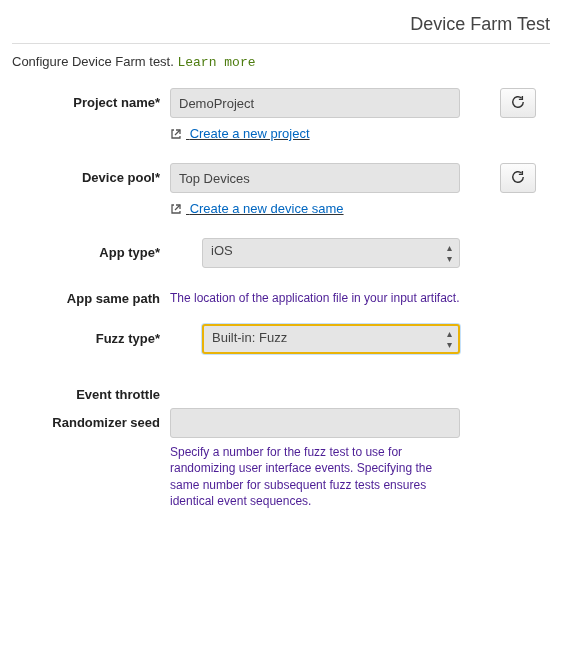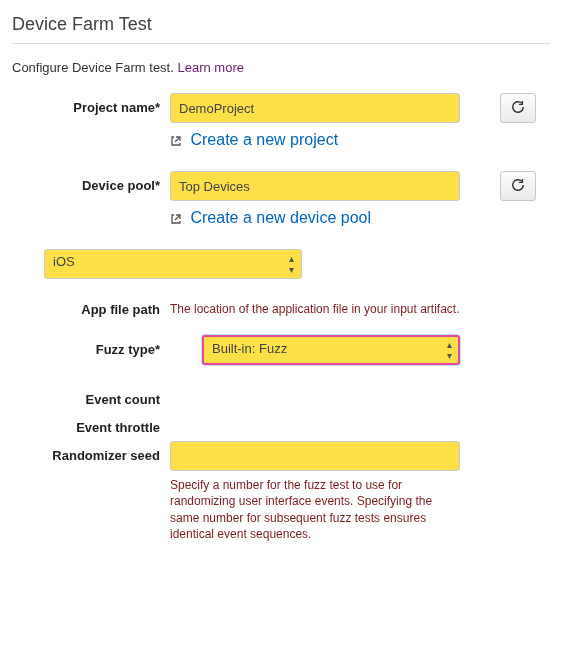--- a/index.html
+++ b/index.html
@@ -10,28 +10,29 @@
       padding: 8px 12px;
       width: 562px;
       background: #fff;
     }
     .page-title {
       font-size: 18px;
       font-weight: 400;
       color: #444;
       padding: 6px 0 8px 0;
       border-bottom: 1px solid #ddd;
-      margin-bottom: 16px;
+      margin-bottom: 10px;
+      text-align: right;
     }
     .intro {
       font-size: 13px;
       color: #333;
       margin-bottom: 18px;
     }
-    .intro a { color: #701a75; text-decoration: none; }
+    .intro a { color: #4d7c0f; text-decoration: none; font-family: Liberation Mono, monospace; }
     .row {
       display: flex;
       align-items: flex-start;
       margin-bottom: 6px;
     }
     .label-col {
       width: 158px;
       flex: none;
       text-align: right;
       padding-right: 10px;
@@ -48,21 +49,21 @@
       padding-left: 40px;
       flex: none;
     }
     .field-input, .field-select {
       width: 100%;
       height: 30px;
       padding: 4px 8px;
       font-size: 13px;
       border: 1px solid #ccc;
       border-radius: 3px;
-      background: #fde047;
+      background: #e5e5e5;
       color: #444;
     }
     .field-input::placeholder { color: #777; }
     .select-wrap {
       position: relative;
       width: 100%;
       padding-left: 32px;
     }
     .select-wrap .field-select {
       appearance: none;
@@ -76,37 +77,38 @@
       transform: translateY(-50%);
       pointer-events: none;
       color: #555;
       font-size: 10px;
       line-height: 1;
       display: flex;
       flex-direction: column;
       gap: 1px;
     }
     .select-wrap.focused .field-select {
-      border: 2px solid #ec4899;
+      border: 2px solid #eab308;
       box-shadow: 0 0 0 1px rgba(111,179,242,.4);
     }
     .sublink {
       margin: 8px 0 14px 0;
-      font-size: 16px;
+      font-size: 13px;
+      text-decoration: underline;
     }
     .sublink a { color: #0066c0; text-decoration: none; }
     .ext-icon {
       display: inline-block;
       vertical-align: -2px;
       margin-right: 4px;
       color: #555;
     }
     .helptext {
       font-size: 12px;
-      color: #7f1d1d;
+      color: #4c1d95;
       line-height: 1.35;
       margin: 6px 0 12px 0;
     }
     .refresh-btn {
       width: 36px;
       height: 30px;
       border: 1px solid #c9c9c9;
       border-radius: 3px;
       background: linear-gradient(#fcfcfc,#eaeaea);
       display: flex;
@@ -159,71 +161,71 @@
   <div class="field-col">
     <input type="text" class="field-input" value="Top Devices" style="">
     <div class="sublink">
       <span class="ext-icon">
         <svg width="12" height="12" viewBox="0 0 12 12" fill="none" stroke="currentColor" stroke-width="1.3">
             <path d="M4 2H2v8h8V8"></path>
             <path d="M6 2h4v4"></path>
             <path d="M10 2L5 7"></path>
           </svg>
       </span>
-      <a href="#">Create a new device pool</a>
+      <a href="#">Create a new device same</a>
     </div>
   </div>
   <div class="extra-col">
     <button class="refresh-btn">
       <span>
         <svg viewBox="0 0 16 16" fill="none" stroke="currentColor" stroke-width="1.6">
             <path d="M14 8a6 6 0 1 1-2-4.5"></path>
             <path d="M13 1v4h-4"></path>
           </svg>
       </span>
     </button>
   </div>
 </div>
 
 <div class="row">
+  <div class="label-col bold">App type*</div>
   <div class="field-col">
     <div class="select-wrap">
       <div class="field-select">iOS</div>
       <div class="select-caret">
           <span>▴</span>
           <span>▾</span>
         </div>
     </div>
     <div style="height:10px"></div>
   </div>
 </div>
 
 <div class="row">
-  <div class="label-col bold">App file path</div>
+  <div class="label-col bold">App same path</div>
   <div class="field-col">
     <div class="helptext">The location of the application file in your input artifact.</div>
   </div>
 </div>
 
 <div class="row">
   <div class="label-col bold">Fuzz type*</div>
   <div class="field-col">
     <div class="select-wrap focused">
       <div class="field-select">Built-in: Fuzz</div>
       <div class="select-caret">
           <span>▴</span>
           <span>▾</span>
         </div>
     </div>
     <div style="height:14px"></div>
   </div>
 </div>
 
 <div class="row">
-  <div class="label-col bold">Event count</div>
 </div>
 
 <div class="row">
   <div class="label-col bold">Event throttle</div>
 </div>
 
 <div class="row">
   <div class="label-col bold">Randomizer seed</div>
   <div class="field-col">
     <input type="text" class="field-input" value="" style="">

